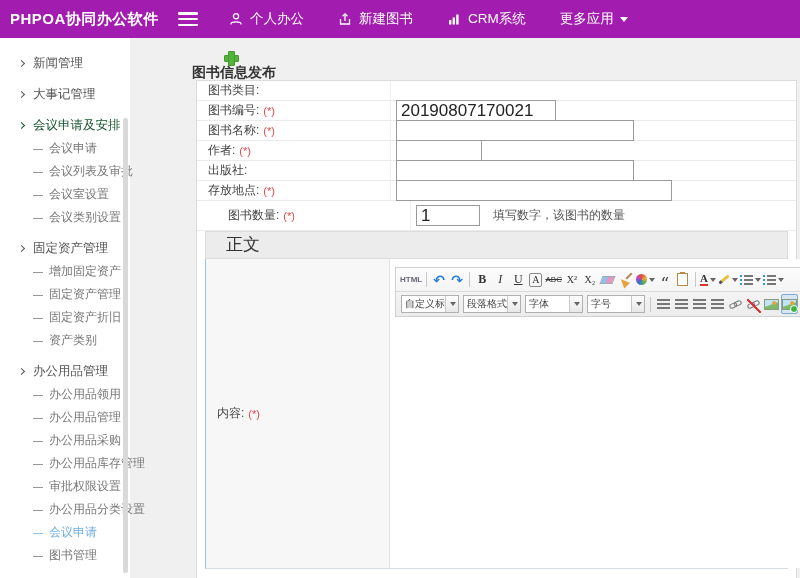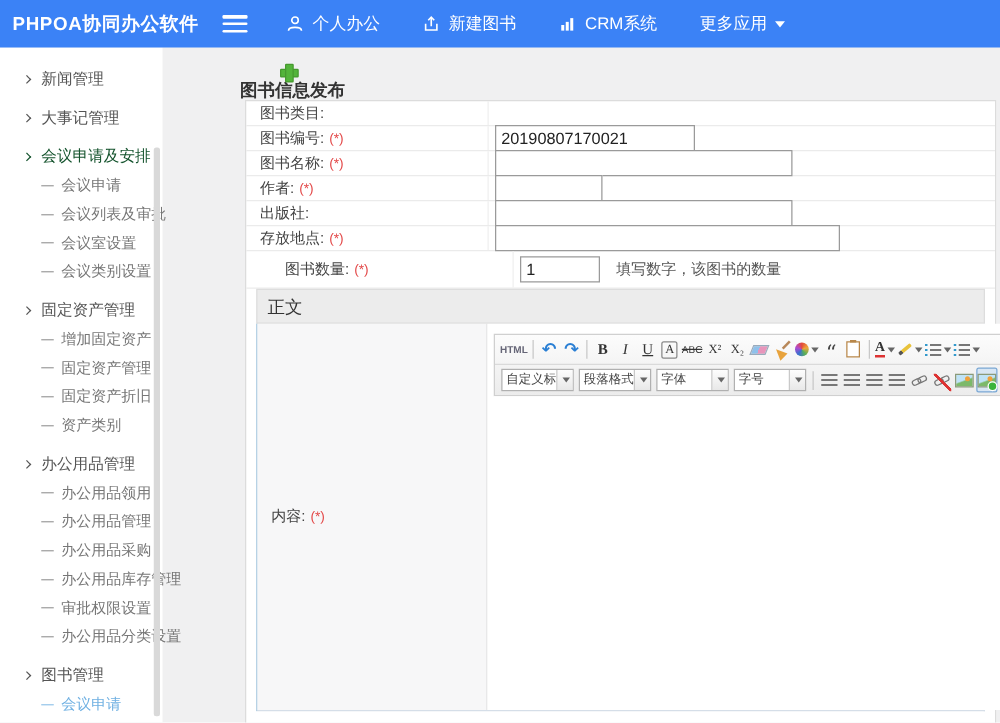--- a/index.html
+++ b/index.html
@@ -1,20 +1,20 @@
 <!DOCTYPE html>
 <html><head>
 <meta charset="utf-8">
 <style>
   * { margin:0; padding:0; box-sizing:border-box; }
   html,body { width:800px; height:578px; overflow:hidden; }
   body { font-family:"Liberation Sans","DejaVu Sans",sans-serif; background:#f0f0f1; position:relative; font-size:12px; color:#333; }
 
   
-  .hdr { position:absolute; left:0; top:0; width:800px; height:38px; background:#3b82f6; display:flex; align-items:center; z-index:5; }
+  .hdr { position:absolute; left:0; top:0; width:800px; height:38px; background:#a21caf; display:flex; align-items:center; z-index:5; }
   .logo { color:#fff; font-size:15px; font-weight:bold; padding-left:10px; width:172px; letter-spacing:.5px; }
   .hamb { width:20px; height:14px; margin:0 14px 0 6px; display:flex; flex-direction:column; justify-content:space-between; cursor:pointer; }
   .hamb i { display:block; height:2.5px; background:#fff; border-radius:1px; }
   .hnav { display:flex; align-items:center; }
   .hitem { display:flex; align-items:center; color:#fff; font-size:13.5px; padding:0 17px; height:38px; cursor:pointer; }
   .hitem svg { margin-right:7px; }
   .hcaret { width:0; height:0; border-left:4px solid transparent; border-right:4px solid transparent; border-top:5px solid #fff; margin-left:6px; }
 
   
   .sidebar { position:absolute; left:0; top:38px; width:130px; bottom:0; background:#fff; }
@@ -34,32 +34,32 @@
   .plus-icon { position:relative; width:13px; height:13px; display:inline-block; margin-right:7px; }
   .plus-icon::before { content:''; position:absolute; left:0; top:4px; width:13px; height:5px; background:#53b43a; border:0.5px solid #46992f; border-radius:1px; }
   .plus-icon::after  { content:''; position:absolute; left:4px; top:0; width:5px; height:13px; background:#53b43a; border:0.5px solid #46992f; border-radius:1px; }
 
   .form-card { position:absolute; left:66px; right:3px; top:42px; height:536px; background:#fff; border:1px solid #dcdcdc; }
   .frow { display:flex; height:20px; border-bottom:1px solid #ebebeb; align-items:center; }
   .frow.h30 { height:30px;padding-left:20px; }
   .flabel { width:194px; flex:none; padding-left:11px; color:#444; border-right:1px solid #f0f0f0; height:100%; display:flex; align-items:center; }
   .req { color:#e34a4a; margin-left:4px; font-size:11px; }
   .fvalue { flex:1; display:flex; align-items:center; padding-left:5px; }
-  .tin { border:1px solid #9a9a9a; height:21px; font-size:13px; padding:0 4px; font-family:inherit; color:#222; background:#fff; }
+  .tin { border:1px solid #9a9a9a; height:21px; font-size:17px; padding:0 4px; font-family:inherit; color:#222; background:#fff; }
   .w160{width:160px} .w238{width:238px} .w86{width:86px} .w276{width:276px} .w64{width:64px}
   .hint { color:#555; margin-left:13px; }
 
   .cat-select { display:inline-flex; align-items:stretch; border:1px solid #7f9db9; height:20px; background:#fff; cursor:pointer; }
   .cat-txt { background:#bdd7f2; color:#1c3f9e; font-size:13px; padding:0 3px; line-height:18px; font-weight:bold; }
   .cat-arrow { width:13px; display:flex; align-items:center; justify-content:center; }
   .cat-arrow i { width:0; height:0; border-left:3.5px solid transparent; border-right:3.5px solid transparent; border-top:5px solid #8b2a2a; }
   .cat-hint { color:#666; margin-left:8px; }
   .cat-link { color:#6b79ca; margin-left:4px; cursor:pointer; }
 
-  .section-bar { margin:0 8px; height:28px; background:#ececec; border:1px solid #dddddd; line-height:26px; padding-left:8px; color:#333; font-size:14px; }
+  .section-bar { margin:0 8px; height:28px; background:#ececec; border:1px solid #dddddd; line-height:26px; padding-left:20px; color:#333; font-size:17px; }
   .editor-row { margin:0 8px; height:310px; border:1px solid #d5dee8; border-left-color:#9fc3dd; border-top:none; display:flex; }
   .ed-label { width:184px; flex:none; background:#f7f7f8; border-right:1px solid #e3e3e3; display:flex; align-items:center; padding-left:11px; color:#444; }
   .ed-main { flex:1; background:#fff; padding:8px 5px; }
   .toolbar { border:1px solid #d0d0d0; background:linear-gradient(#fcfcfc,#ececec); }
   .tb-row { display:flex; align-items:center; height:24px; padding:0 3px; overflow:hidden; }
   .tb-row.r1 { border-bottom:1px solid #dadada; }
   .tb { display:inline-flex; align-items:center; justify-content:center; min-width:16px; height:20px; margin:0 1px; font-size:12px; color:#333; cursor:pointer; border-radius:2px; }
   .tbsep { width:1px; height:15px; background:#c8c8c8; margin:0 3px; }
   .html-btn { font-size:8px; font-weight:bold; color:#667; }
   .blue { color:#2a7fd4; font-size:14px; font-weight:bold; }
@@ -210,24 +210,20 @@
         <span class="sb-label">办公用品库存管理</span>
       </div>
       <div class="sb-item child">
         <span class="dash">—</span>
         <span class="sb-label">审批权限设置</span>
       </div>
       <div class="sb-item child">
         <span class="dash">—</span>
         <span class="sb-label">办公用品分类设置</span>
       </div>
-      <div class="sb-item parent">
-        <span class="chev"></span>
-        <span class="sb-label">图书管理</span>
-      </div>
       <div class="sb-item child active">
         <span class="dash">—</span>
         <span class="sb-label">会议申请</span>
       </div>
       <div class="sb-item child">
         <span class="dash">—</span>
         <span class="sb-label">图书管理</span>
       </div>
     </div>
   <div class="sb-scrollbar"></div>

